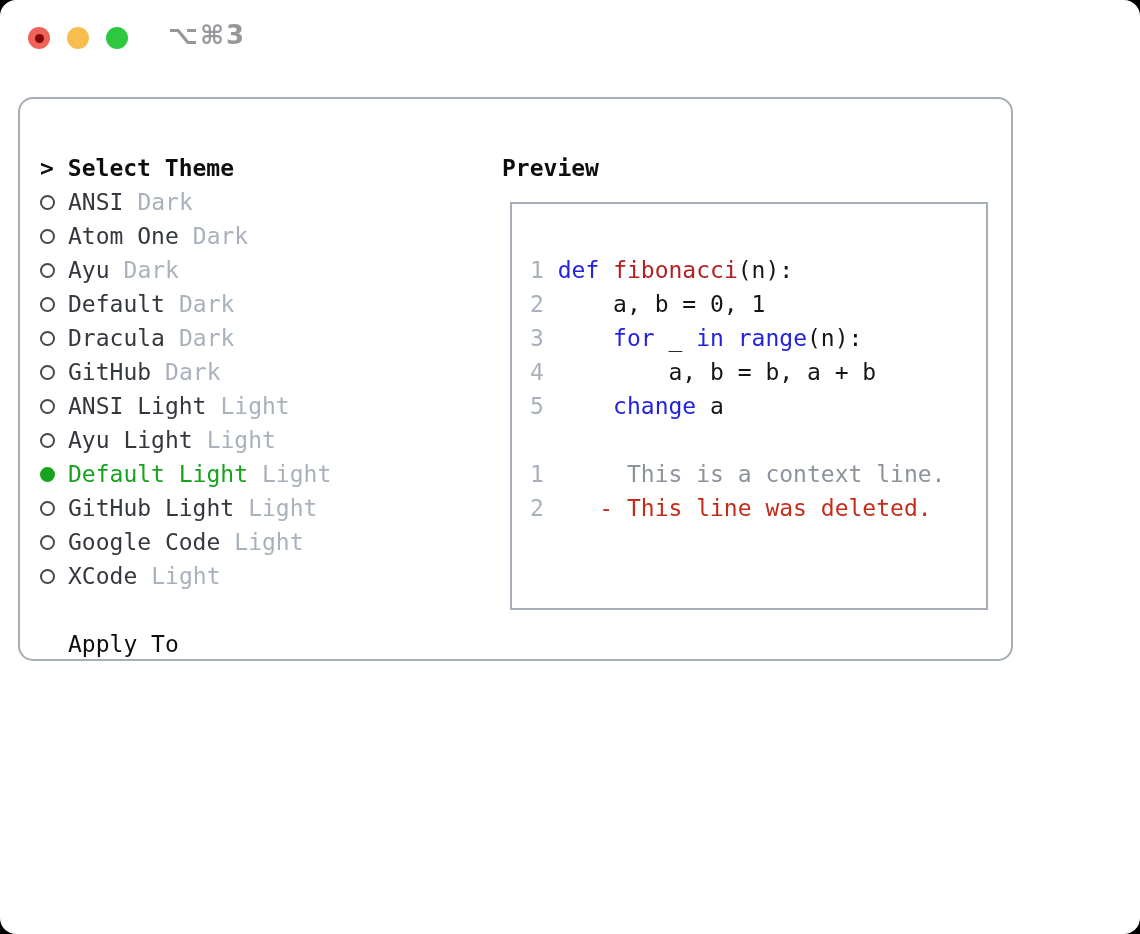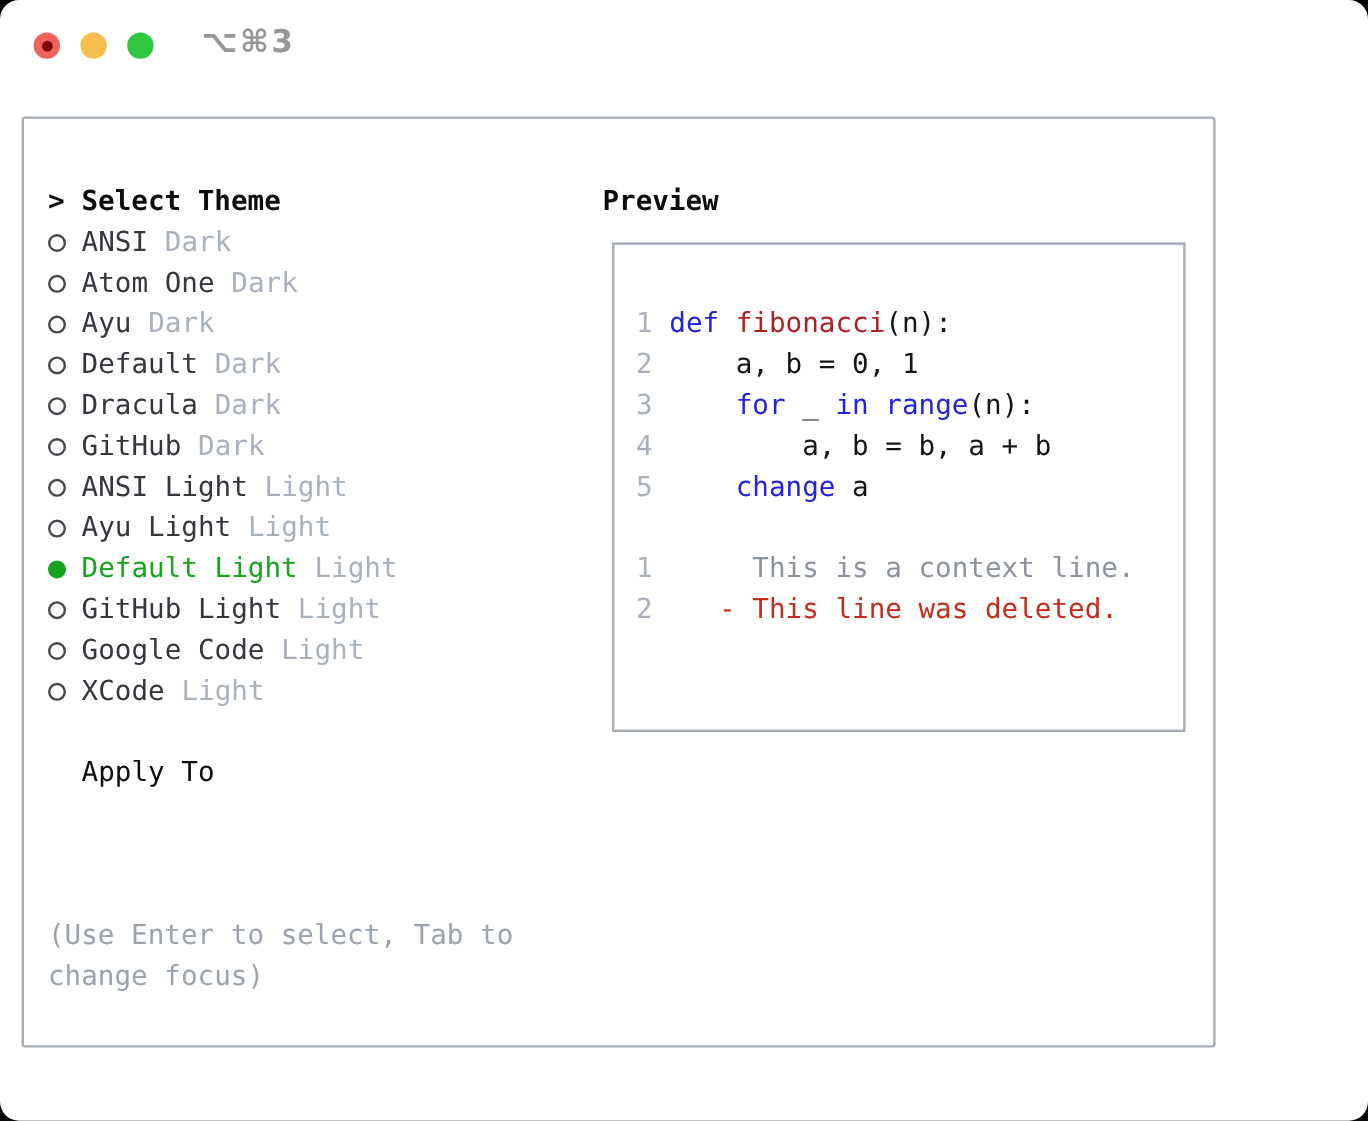--- a/index.html
+++ b/index.html
@@ -12,22 +12,22 @@
   .tl{position:absolute;top:27px;width:22px;height:22px;border-radius:50%;display:flex;
       align-items:center;justify-content:center;}
   .tl.red{left:28px;background:var(--c-traffic_red);}
   .tl.yellow{left:67px;background:var(--c-traffic_yellow);}
   .tl.green{left:106px;background:var(--c-traffic_green);}
   .tl-dot{width:9px;height:9px;border-radius:50%;background:var(--c-traffic_red_dot);}
   .shortcut{position:absolute;left:168px;top:20px;font-family:"DejaVu Sans",sans-serif;
       font-size:26px;font-weight:bold;letter-spacing:2px;color:var(--c-shortcut_gray);}
 
   
-  .main-box{position:absolute;left:18px;top:97px;width:995px;height:776px;box-sizing:border-box;
-      border:2px solid var(--c-panel_border);border-radius:3px;background:#fff;}
+  .main-box{position:absolute;left:18px;top:97px;width:995px;height:564px;box-sizing:border-box;
+      border:2px solid var(--c-panel_border);border-radius:15px;background:#fff;}
 
   .header-line{position:absolute;left:20px;top:52px;height:34px;line-height:34px;
       font-weight:bold;color:var(--c-heading_text);white-space:pre;}
   .hl-title{margin-left:14px;}
 
   .theme-list{position:absolute;left:20px;top:86px;}
   .apply-header{position:absolute;left:48px;top:528px;height:34px;line-height:34px;
       color:var(--c-heading_text);}
   .apply-list{position:absolute;left:20px;top:562px;}
   .row{display:flex;align-items:center;height:34px;white-space:pre;color:var(--c-item_text);
@@ -85,24 +85,20 @@
         <div class="row"><span class="dot"></span><span class="nm">Ayu Light</span><span class="variant">Light</span></div>
         <div class="row sel"><span class="dot"></span><span class="nm">Default Light</span><span class="variant">Light</span></div>
         <div class="row"><span class="dot"></span><span class="nm">GitHub Light</span><span class="variant">Light</span></div>
         <div class="row"><span class="dot"></span><span class="nm">Google Code</span><span class="variant">Light</span></div>
         <div class="row"><span class="dot"></span><span class="nm">XCode</span><span class="variant">Light</span></div>
       </div>
 
     <div class="apply-header">Apply To</div>
 
 
-    <div class="hint">
-      <div>(Use Enter to select, Tab to</div>
-      <div>change focus)</div>
-    </div>
 
     <div class="preview-title">Preview</div>
 
     <div class="preview-box">
       <div class="code-block" id="preview-code">
           <div class="pre-line"><span class="tok-num">1</span><span class="tok-plain"> </span><span class="tok-kw">def</span><span class="tok-plain"> </span><span class="tok-fn">fibonacci</span><span class="tok-plain">(n):</span></div>
           <div class="pre-line"><span class="tok-num">2</span><span class="tok-plain">     a, b = 0, 1</span></div>
           <div class="pre-line"><span class="tok-num">3</span><span class="tok-plain">     </span><span class="tok-kw">for</span><span class="tok-plain"> _ </span><span class="tok-kw">in</span><span class="tok-plain"> </span><span class="tok-kw">range</span><span class="tok-plain">(n):</span></div>
           <div class="pre-line"><span class="tok-num">4</span><span class="tok-plain">         a, b = b, a + b</span></div>
           <div class="pre-line"><span class="tok-num">5</span><span class="tok-plain">     </span><span class="tok-kw">change</span><span class="tok-plain"> a</span></div>

